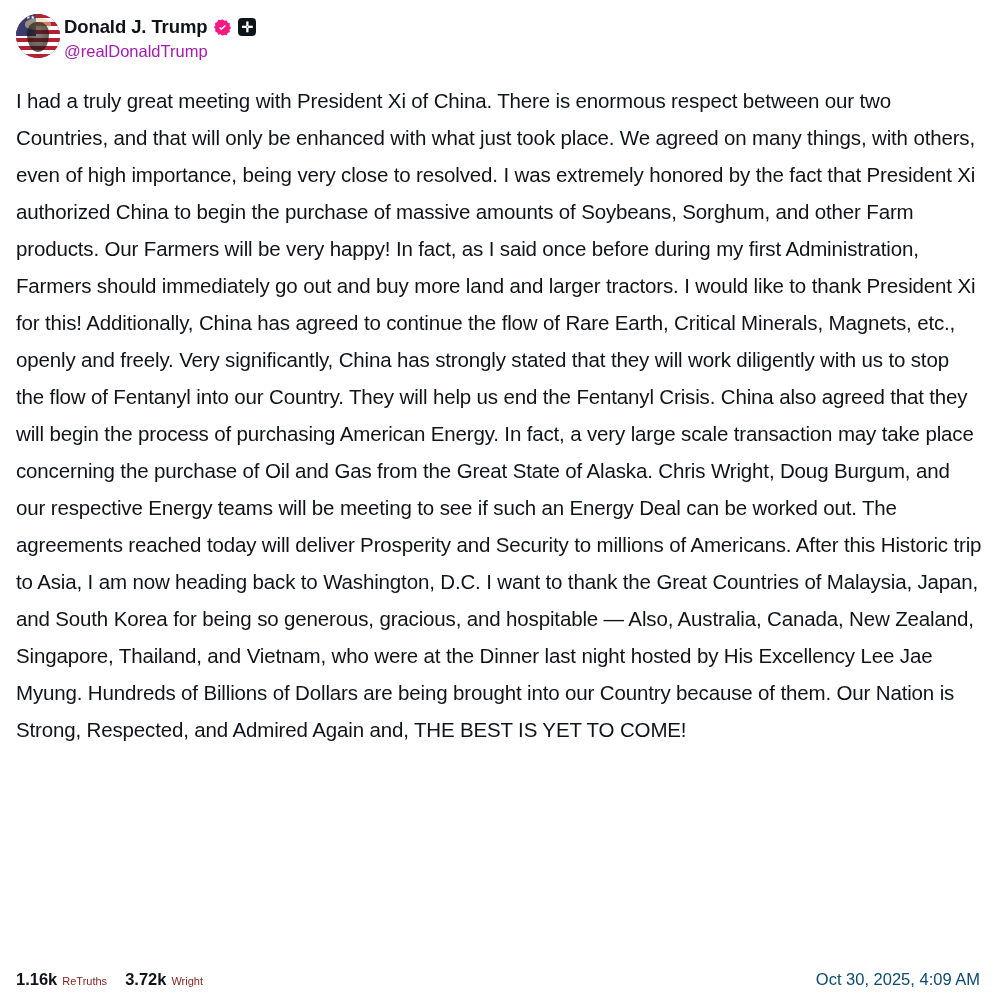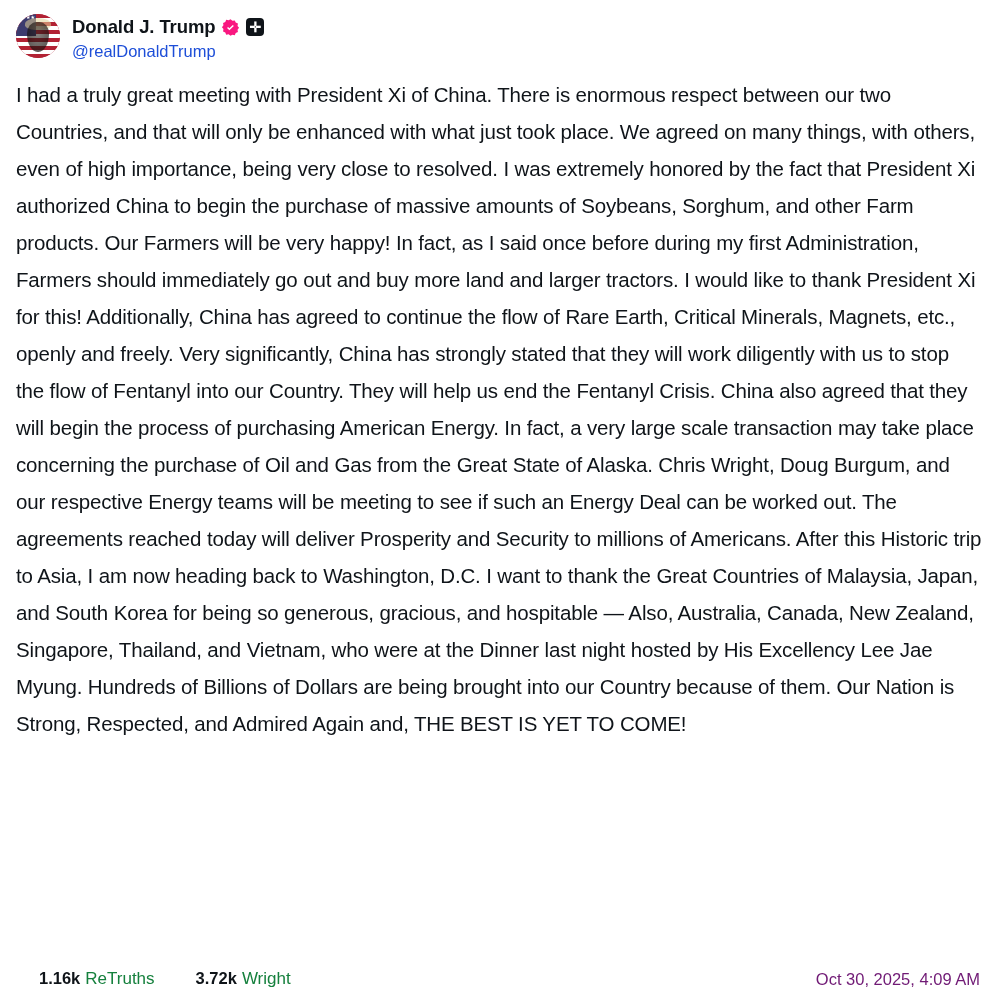--- a/index.html
+++ b/index.html
@@ -20,21 +20,21 @@
     box-sizing: border-box;
     padding: 14px 16px 0 16px;
     display: flex;
     flex-direction: column;
   }
 
   
   .post-header {
     display: flex;
     align-items: flex-start;
-    gap: 12px;
+    gap: 4px;
     height: 62px;
   }
   .avatar {
     width: 44px;
     height: 44px;
     border-radius: 50%;
     flex: 0 0 44px;
     position: relative;
     overflow: hidden;
     background: #b22234;
@@ -120,27 +120,27 @@
     color: #ffffff;
     display: inline-flex;
     align-items: center;
     justify-content: center;
     font-size: 14px;
     font-weight: bold;
     line-height: 1;
   }
   .handle {
     font-size: 16.5px;
-    color: #1d4ed8;
+    color: #a21caf;
     margin-top: 3px;
   }
 
   
   .post-body {
-    margin-top: 0;
+    margin-top: 6px;
     font-size: 20.5px;
     line-height: 37px;
     color: #0f1419;
     letter-spacing: -0.15px;
     flex: 1 1 auto;
     overflow: hidden;
   }
 
   
   .post-footer {
@@ -154,33 +154,32 @@
   .metrics {
     display: flex;
     align-items: center;
     gap: 18px;
   }
   .metric {
     display: inline-flex;
     align-items: baseline;
     gap: 5px;
     white-space: nowrap;
-    margin-left: 23px;
   }
   .metric .count {
     font-weight: bold;
     color: #0f1419;
     font-size: 16.5px;
   }
   .metric .label {
-    color: #15803d;
-    font-size: 17px;
+    color: #7f1d1d;
+    font-size: 11px;
   }
   .timestamp {
-    color: #701a75;
+    color: #0c4a6e;
     font-size: 16.5px;
     white-space: nowrap;
     padding-right: 2px;
   }
 </style>
 </head>
 <body>
 
 <div class="post">
 

